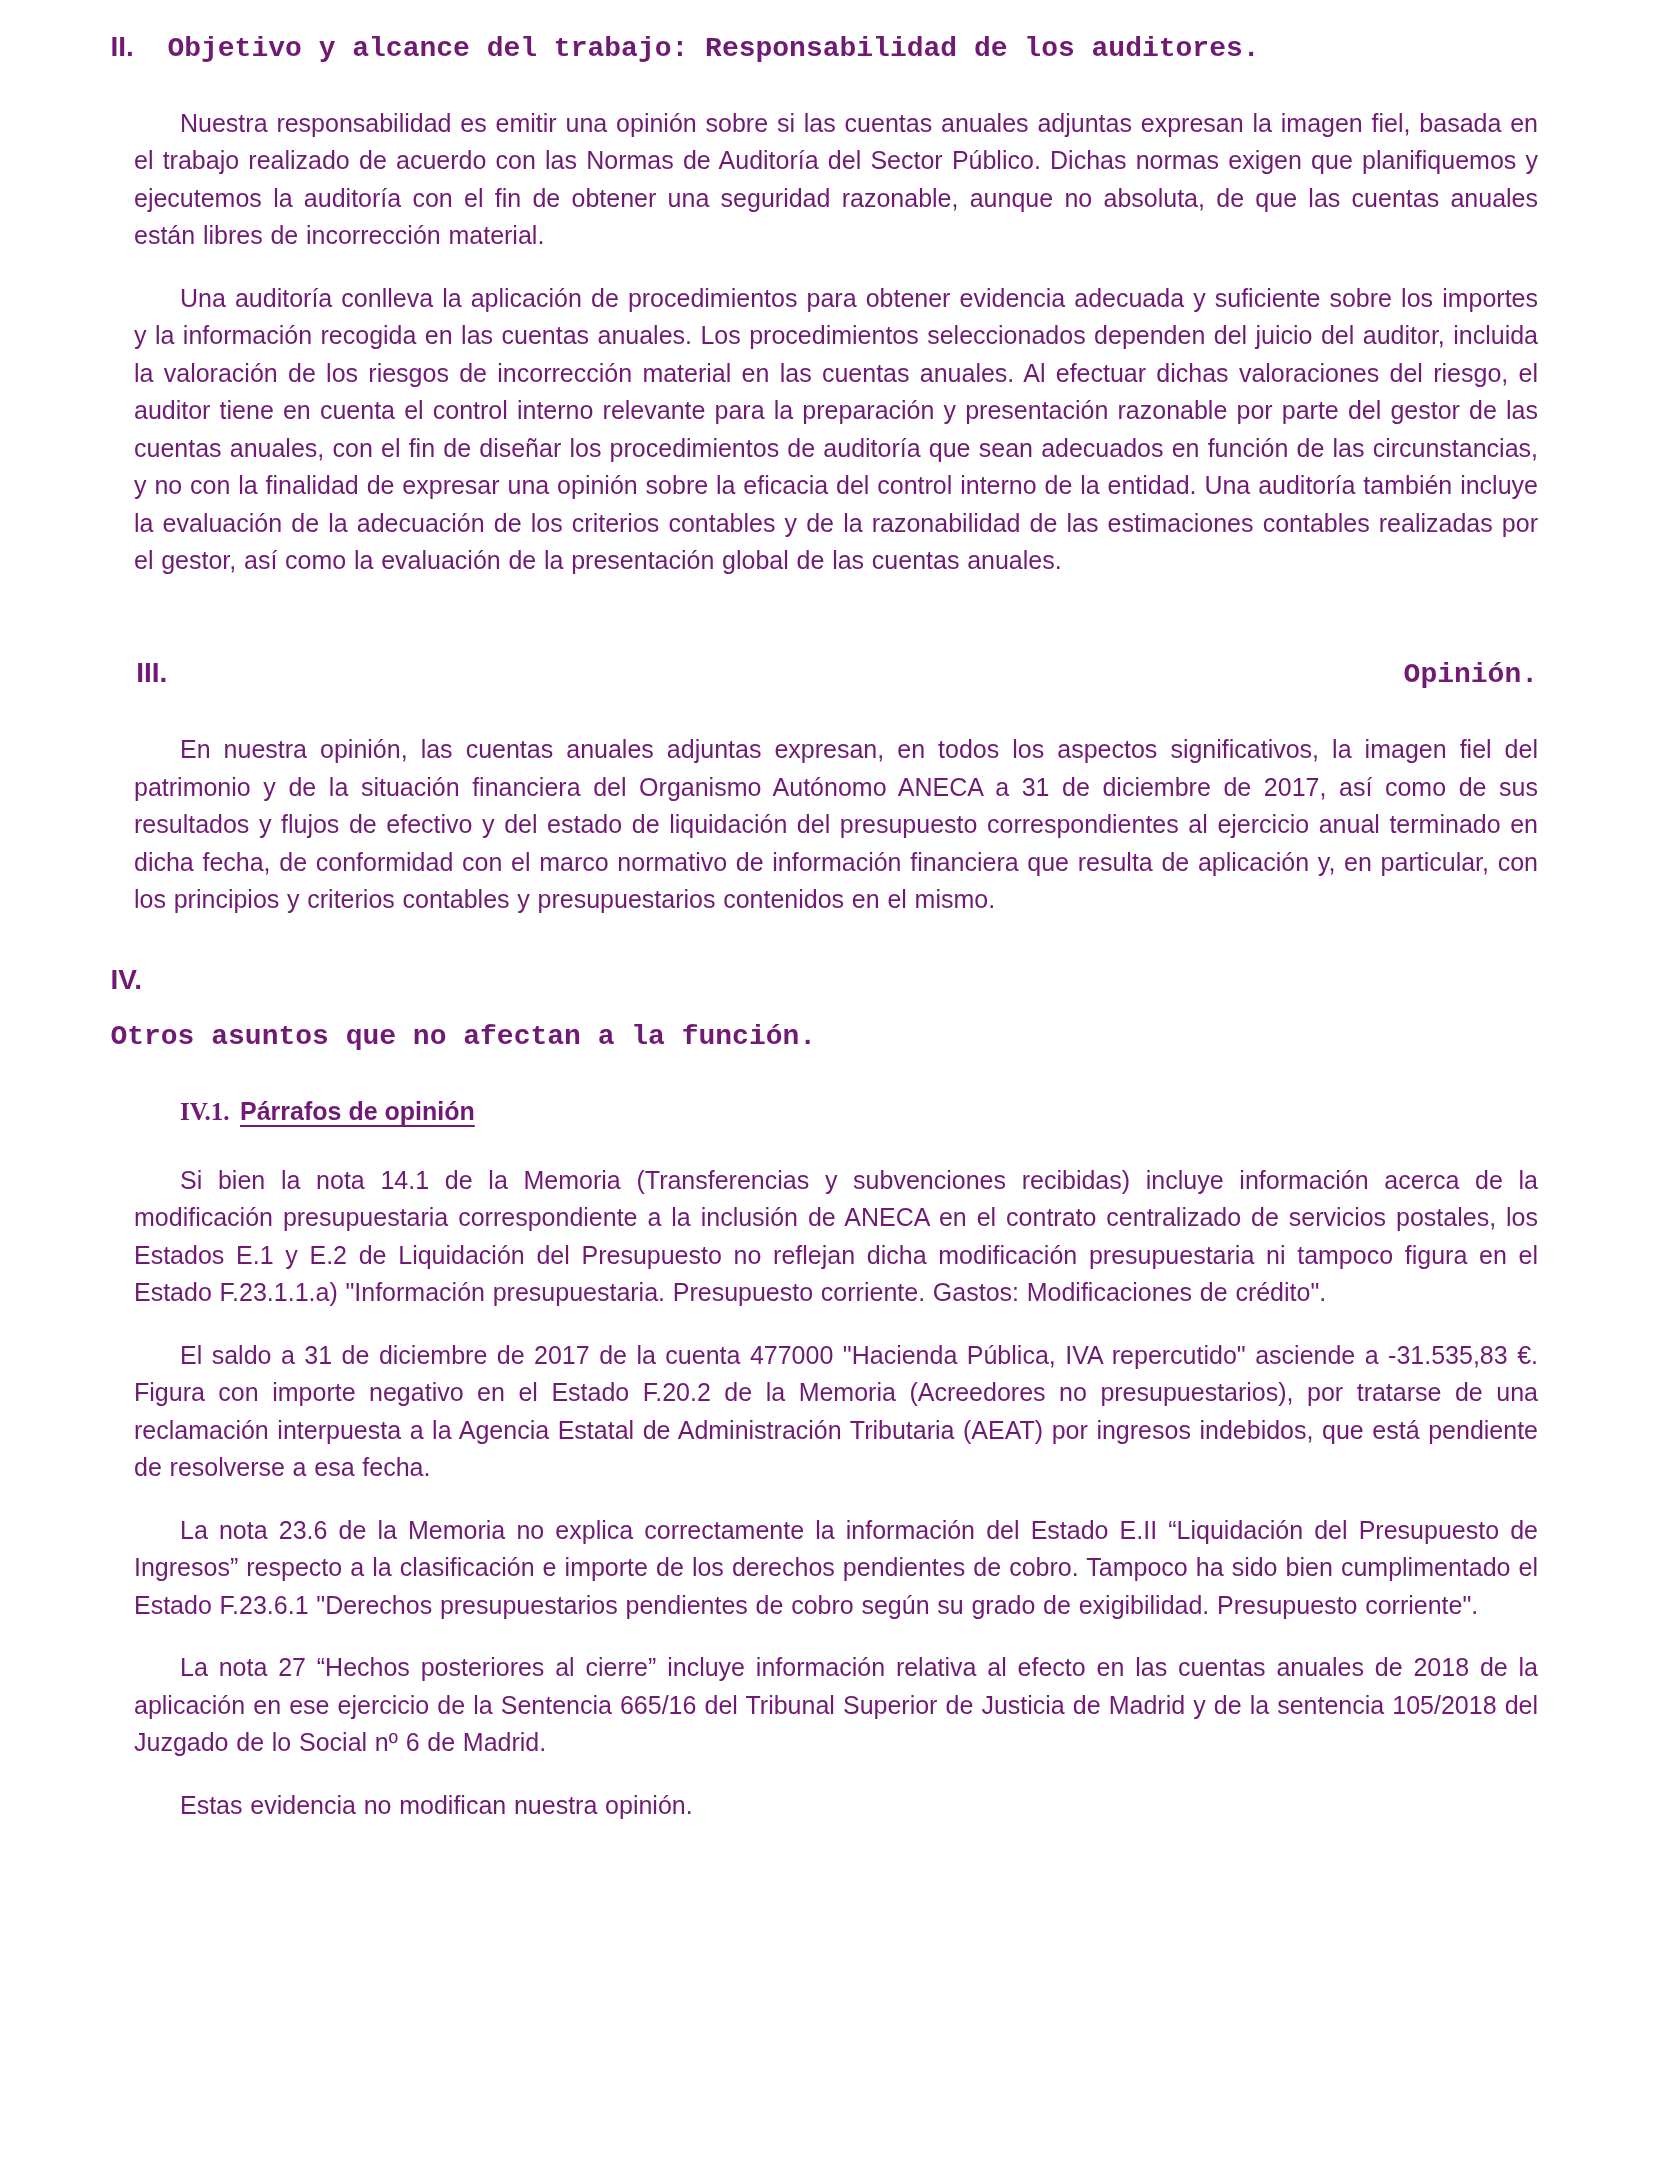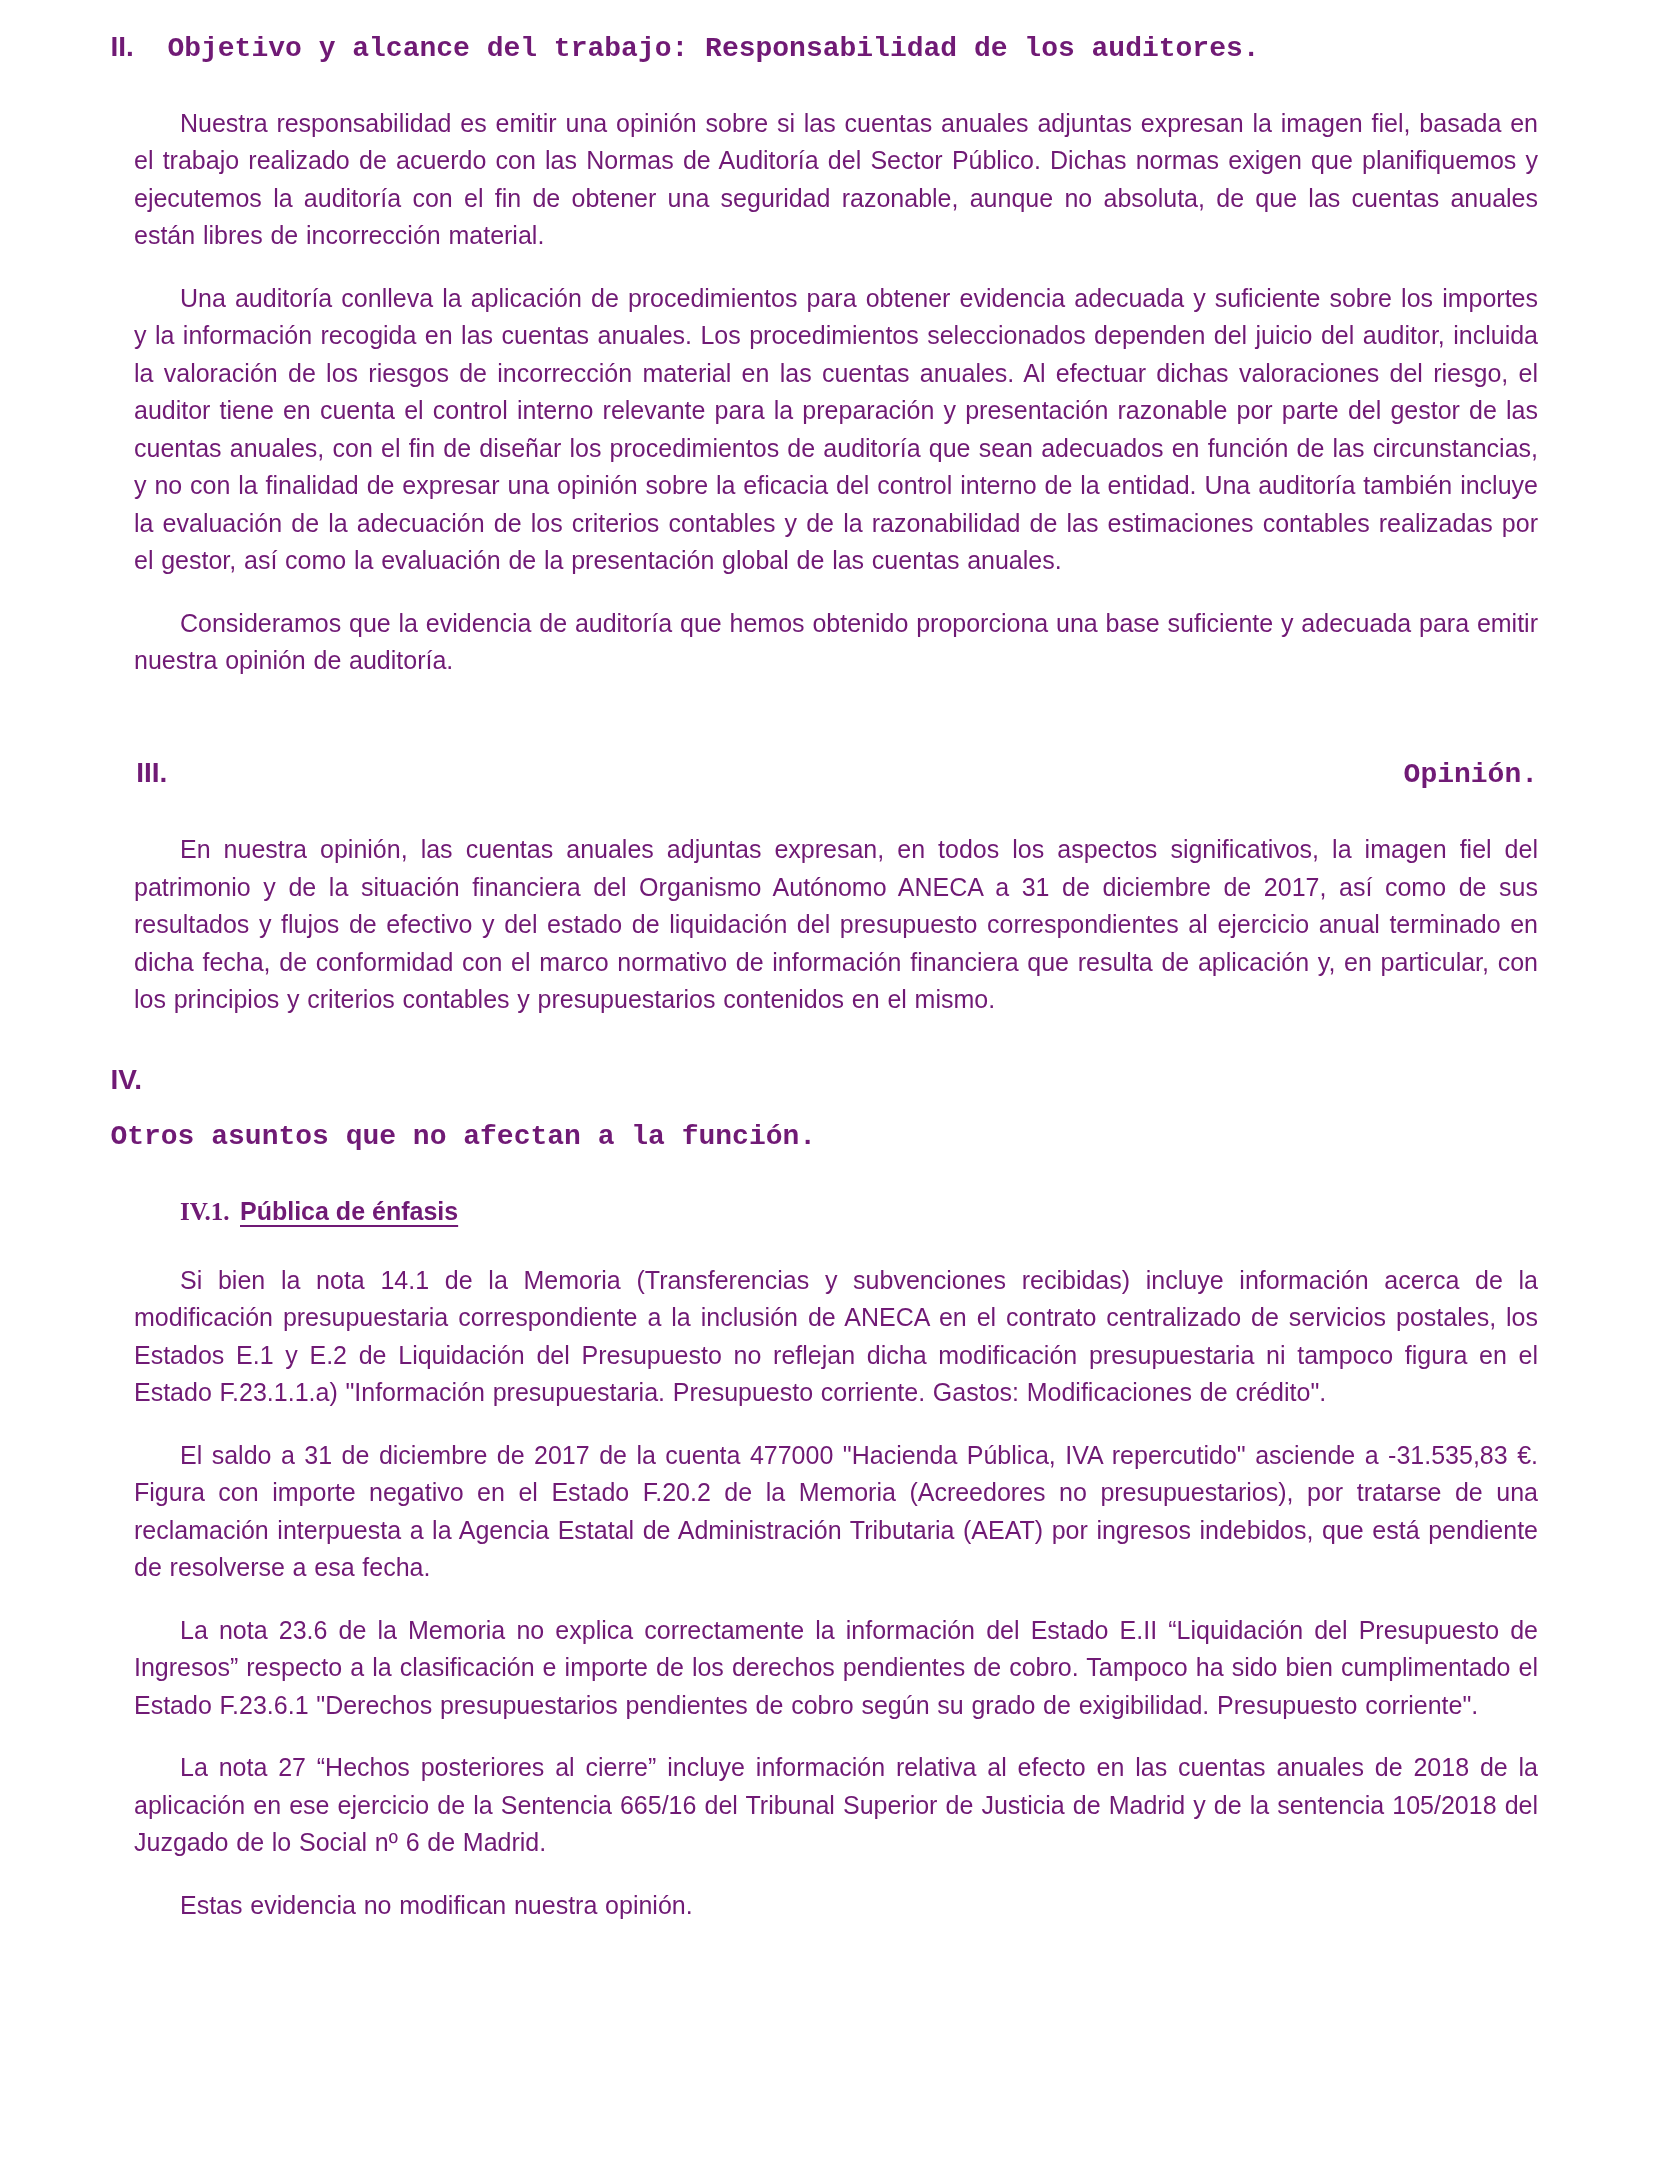--- a/index.html
+++ b/index.html
@@ -72,36 +72,35 @@
 <body>
 
 <div class="page">
 
   <div class="heading">
     <span class="num">II.</span>
     <span class="title">Objetivo y alcance del trabajo: Responsabilidad de los auditores.</span>
   </div>
   <p class="para">Nuestra responsabilidad es emitir una opinión sobre si las cuentas anuales adjuntas expresan la imagen fiel, basada en el trabajo realizado de acuerdo con las Normas de Auditoría del Sector Público. Dichas normas exigen que planifiquemos y ejecutemos la auditoría con el fin de obtener una seguridad razonable, aunque no absoluta, de que las cuentas anuales están libres de incorrección material.</p>
   <p class="para">Una auditoría conlleva la aplicación de procedimientos para obtener evidencia adecuada y suficiente sobre los importes y la información recogida en las cuentas anuales. Los procedimientos seleccionados dependen del juicio del auditor, incluida la valoración de los riesgos de incorrección material en las cuentas anuales. Al efectuar dichas valoraciones del riesgo, el auditor tiene en cuenta el control interno relevante para la preparación y presentación razonable por parte del gestor de las cuentas anuales, con el fin de diseñar los procedimientos de auditoría que sean adecuados en función de las circunstancias, y no con la finalidad de expresar una opinión sobre la eficacia del control interno de la entidad. Una auditoría también incluye la evaluación de la adecuación de los criterios contables y de la razonabilidad de las estimaciones contables realizadas por el gestor, así como la evaluación de la presentación global de las cuentas anuales.</p>
-  <p class="para">Consideramos que la evidencia de auditoría que hemos obtenido proporciona una base suficiente y adecuada para emitir nuestra opinión de auditoría.</p>
 
   <div class="heading spaced-before-lg">
     <span class="num">III.</span>
     <span class="title">Opinión.</span>
   </div>
   <p class="para">En nuestra opinión, las cuentas anuales adjuntas expresan, en todos los aspectos significativos, la imagen fiel del patrimonio y de la situación financiera del Organismo Autónomo ANECA a 31 de diciembre de 2017, así como de sus resultados y flujos de efectivo y del estado de liquidación del presupuesto correspondientes al ejercicio anual terminado en dicha fecha, de conformidad con el marco normativo de información financiera que resulta de aplicación y, en particular, con los principios y criterios contables y presupuestarios contenidos en el mismo.</p>
 
   <div class="heading spaced-before-md">
     <span class="num">IV.</span>
     <span class="title">Otros asuntos que no afectan a la función.</span>
   </div>
 
   <div class="subheading">
     <span class="num">IV.1.</span>
-    <span class="title">Pública de énfasis</span>
+    <span class="title">Párrafos de opinión</span>
   </div>
 
   <p class="para">Si bien la nota 14.1 de la Memoria (Transferencias y subvenciones recibidas) incluye información acerca de la modificación presupuestaria correspondiente a la inclusión de ANECA en el contrato centralizado de servicios postales, los Estados E.1 y E.2 de Liquidación del Presupuesto no reflejan dicha modificación presupuestaria ni tampoco figura en el Estado F.23.1.1.a) "Información presupuestaria. Presupuesto corriente. Gastos: Modificaciones de crédito".</p>
   <p class="para">El saldo a 31 de diciembre de 2017 de la cuenta 477000 "Hacienda Pública, IVA repercutido" asciende a -31.535,83 €. Figura con importe negativo en el Estado F.20.2 de la Memoria (Acreedores no presupuestarios), por tratarse de una reclamación interpuesta a la Agencia Estatal de Administración Tributaria (AEAT) por ingresos indebidos, que está pendiente de resolverse a esa fecha.</p>
   <p class="para">La nota 23.6 de la Memoria no explica correctamente la información del Estado E.II “Liquidación del Presupuesto de Ingresos” respecto a la clasificación e importe de los derechos pendientes de cobro. Tampoco ha sido bien cumplimentado el Estado F.23.6.1 "Derechos presupuestarios pendientes de cobro según su grado de exigibilidad. Presupuesto corriente".</p>
   <p class="para">La nota 27 “Hechos posteriores al cierre” incluye información relativa al efecto en las cuentas anuales de 2018 de la aplicación en ese ejercicio de la Sentencia 665/16 del Tribunal Superior de Justicia de Madrid y de la sentencia 105/2018 del Juzgado de lo Social nº 6 de Madrid.</p>
   <p class="para closing">Estas evidencia no modifican nuestra opinión.</p>
 
 </div>
 

